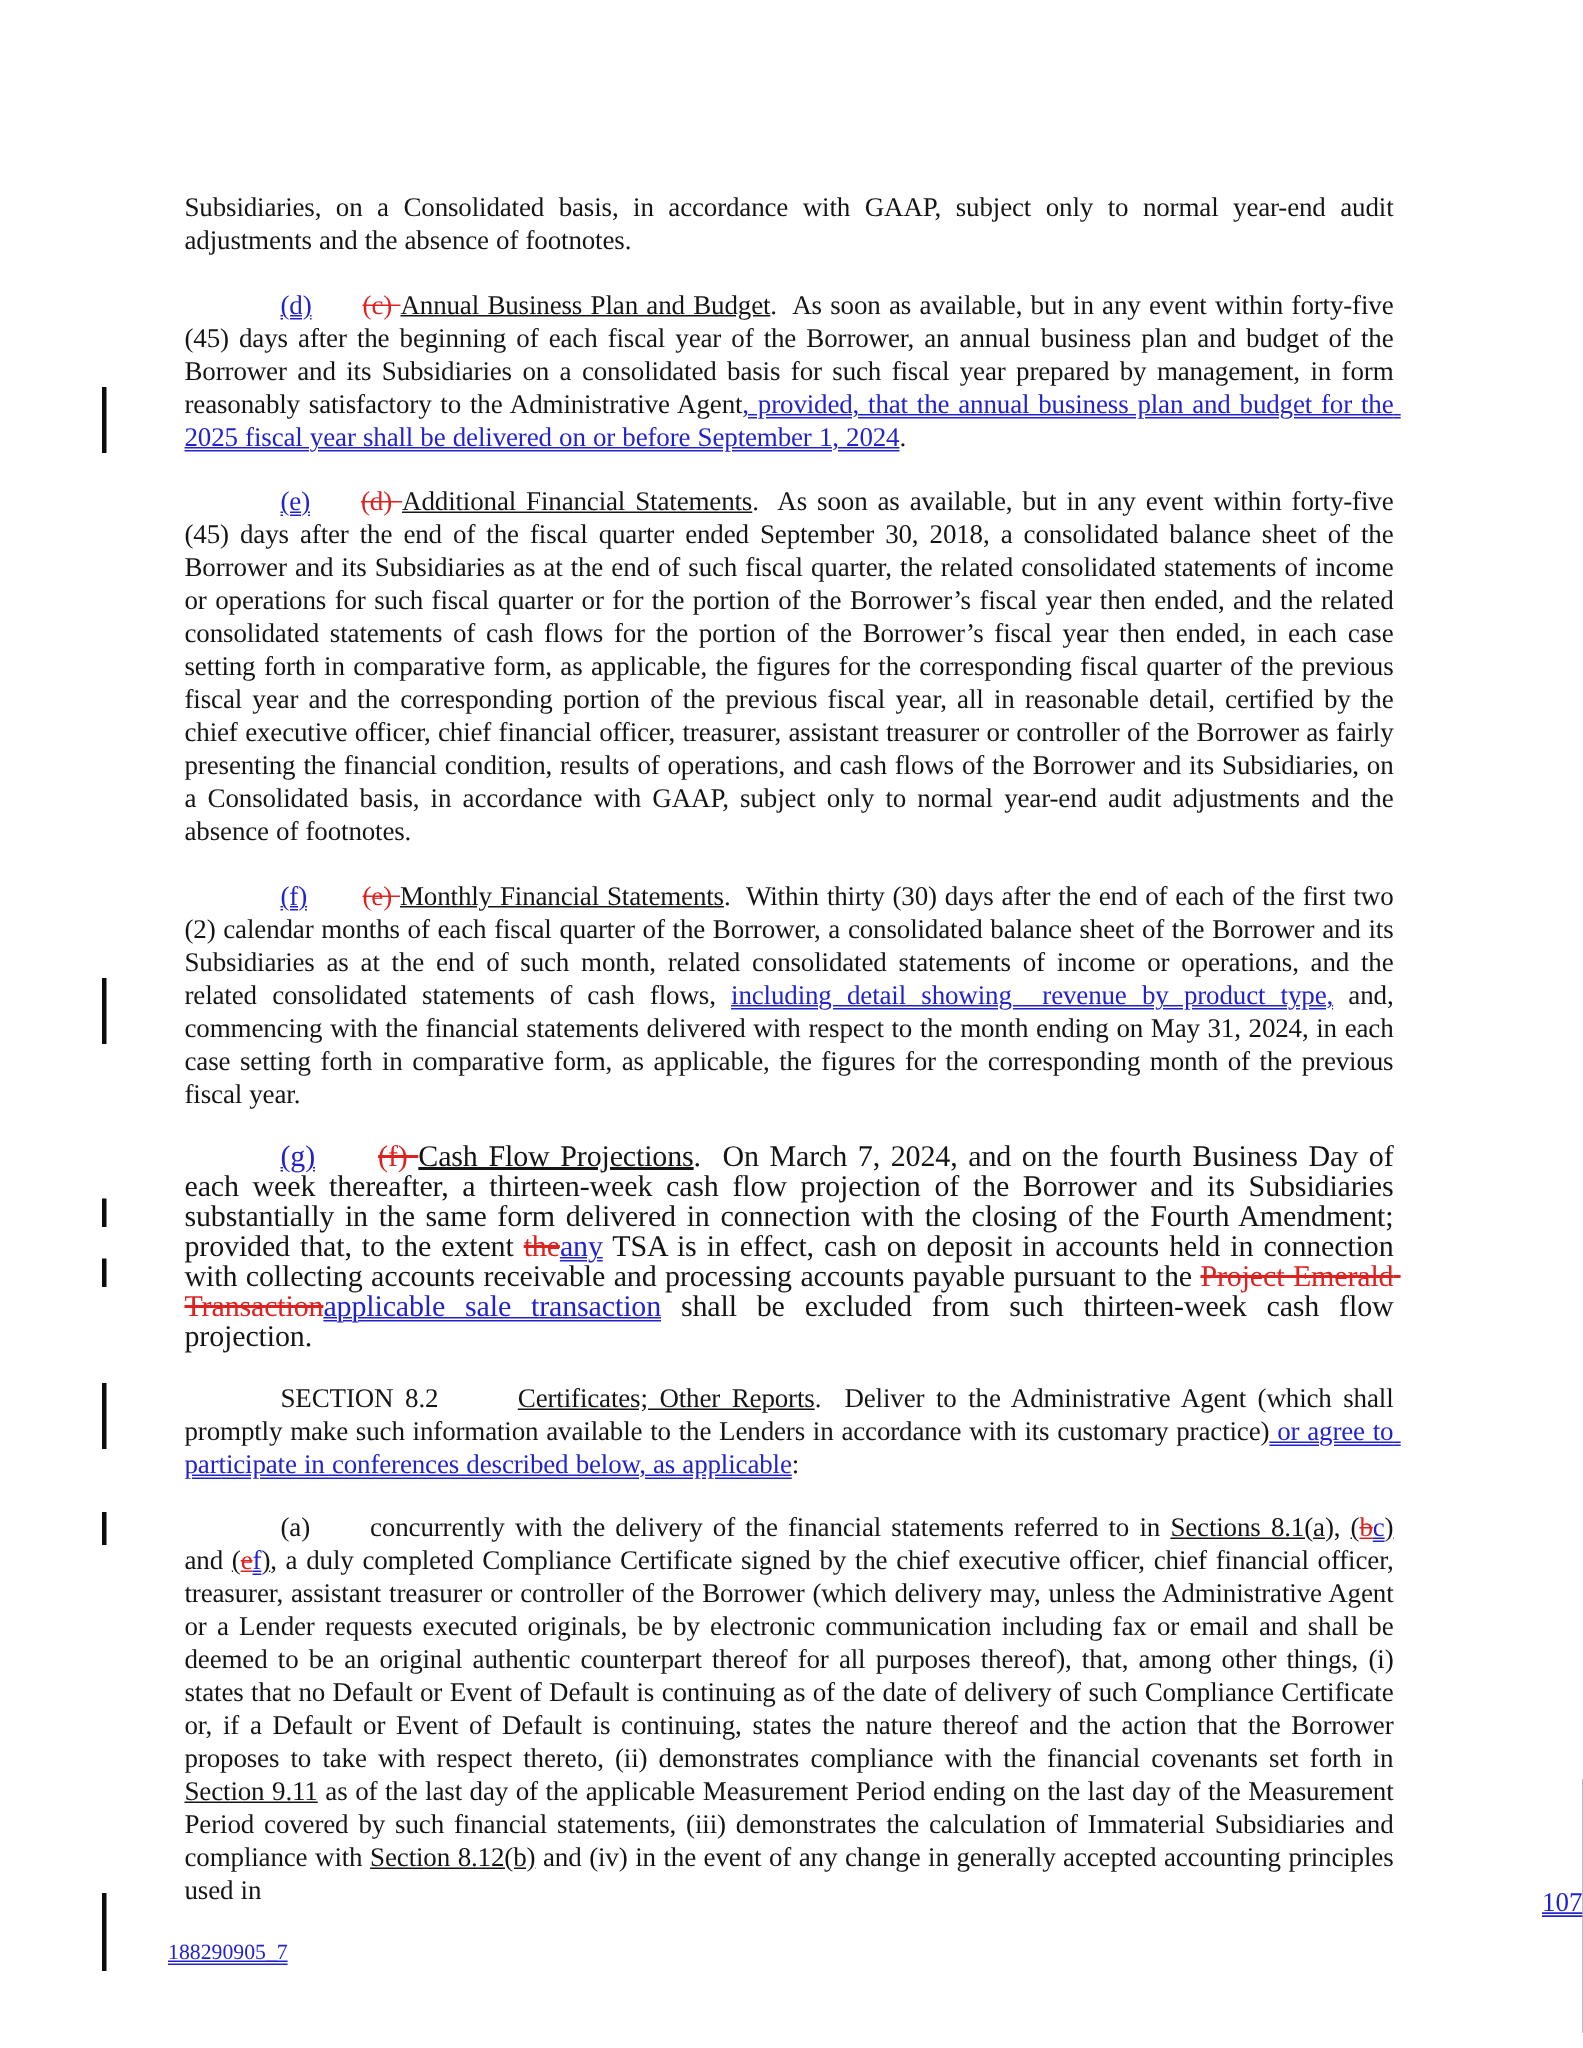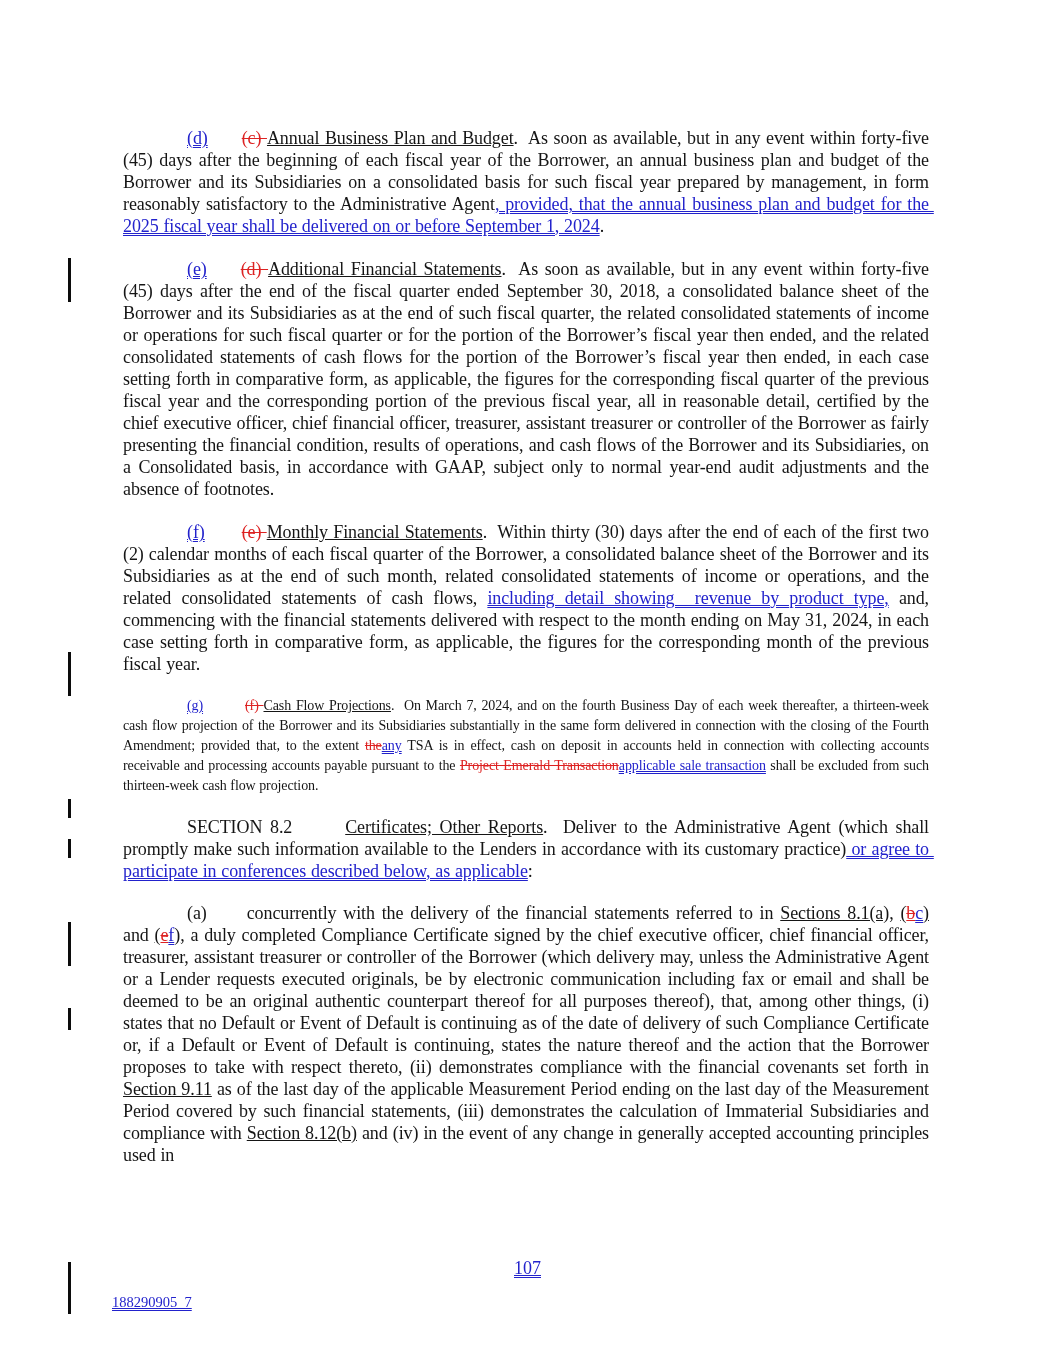--- a/index.html
+++ b/index.html
@@ -25,38 +25,38 @@
   p.para{
     margin:0 0 21px 0;
     font-size:18px;
     line-height:22px;
     text-align:justify;
     text-indent:64px;
     letter-spacing:-0.1px;
     word-spacing:0.4px;
   }
   p.para.noindent{text-indent:0;}
-  p.para.small{font-size:14px;line-height:20px;margin-bottom:20px;word-spacing:0.2px;}
+  p.para.small{font-size:20px;line-height:20px;margin-bottom:20px;word-spacing:0.2px;}
   p.para.tight{margin-bottom:20px;}
   p.para.last{margin-bottom:0;}
   .run{white-space:pre-wrap;}
   .u{text-decoration:underline;text-decoration-color:var(--txt);margin-top:17px;}
   .del{color:var(--del);text-decoration:line-through;text-decoration-color:var(--del);}
   .del.u2{text-decoration:line-through underline;text-decoration-color:var(--del);}
   .ins{color:var(--ins);text-decoration:underline double;text-decoration-color:var(--ins);text-decoration-thickness:from-font;}
   .tab{display:inline-block;height:1px;}
   .change-bar{
     position:absolute;
     left:68px;width:2.5px;
     background:#0c0c0c;
   }
   .page-number{
     position:absolute;
     left:0;right:0;top:1258px;
-    text-align:center;
+    text-align:right;
     font-size:18px;
     color:var(--ins);
     text-decoration:underline double;
     text-decoration-color:var(--ins);
     text-decoration-thickness:from-font;
   }
   .page-number span{text-decoration:inherit;}
   .footer-id{
     position:absolute;
     left:112px;top:1294px;
@@ -74,20 +74,21 @@
 
   <div class="change-bar" style="top:258px;height:44px;"></div>
   <div class="change-bar" style="top:652px;height:44px;"></div>
   <div class="change-bar" style="top:799px;height:19px;"></div>
   <div class="change-bar" style="top:839px;height:19px;"></div>
   <div class="change-bar" style="top:922px;height:44px;"></div>
   <div class="change-bar" style="top:1008px;height:22px;"></div>
   <div class="change-bar" style="top:1262px;height:52px;"></div>
 
   <div class="content">
+      <p class="para noindent"><span class="run">Subsidiaries, on a Consolidated basis, in accordance with GAAP, subject only to normal year-end audit adjustments and the absence of footnotes.</span></p>
       <p class="para"><span class="run ins">(d)</span><span class="tab" style="width: 34px;"></span><span class="run del">(c)&nbsp;</span><span class="run u">Annual Business Plan and Budget</span><span class="run">.  As soon as available, but in any event within forty-five (45) days after the beginning of each fiscal year of the Borrower, an annual business plan and budget of the Borrower and its Subsidiaries on a consolidated basis for such fiscal year prepared by management, in form reasonably satisfactory to the Administrative Agent</span><span class="run ins">, provided, that the annual business plan and budget for the 2025 fiscal year shall be delivered on or before September 1, 2024</span><span class="run">.</span></p>
       <p class="para"><span class="run ins">(e)</span><span class="tab" style="width: 34px;"></span><span class="run del">(d)&nbsp;</span><span class="run u">Additional Financial Statements</span><span class="run">.  As soon as available, but in any event within forty-five (45) days after the end of the fiscal quarter ended September 30, 2018, a consolidated balance sheet of the Borrower and its Subsidiaries as at the end of such fiscal quarter, the related consolidated statements of income or operations for such fiscal quarter or for the portion of the Borrower’s fiscal year then ended, and the related consolidated statements of cash flows for the portion of the Borrower’s fiscal year then ended, in each case setting forth in comparative form, as applicable, the figures for the corresponding fiscal quarter of the previous fiscal year and the corresponding portion of the previous fiscal year, all in reasonable detail, certified by the chief executive officer, chief financial officer, treasurer, assistant treasurer or controller of the Borrower as fairly presenting the financial condition, results of operations, and cash flows of the Borrower and its Subsidiaries, on a Consolidated basis, in accordance with GAAP, subject only to normal year-end audit adjustments and the absence of footnotes.</span></p>
       <p class="para"><span class="run ins">(f)</span><span class="tab" style="width: 37px;"></span><span class="run del">(e)&nbsp;</span><span class="run u">Monthly Financial Statements</span><span class="run">.  Within thirty (30) days after the end of each of the first two (2) calendar months of each fiscal quarter of the Borrower, a consolidated balance sheet of the Borrower and its Subsidiaries as at the end of such month, related consolidated statements of income or operations, and the related consolidated statements of cash flows, </span><span class="run ins">including detail showing  revenue by product type,</span><span class="run"> and, commencing with the financial statements delivered with respect to the month ending on May 31, 2024, in each case setting forth in comparative form, as applicable, the figures for the corresponding month of the previous fiscal year.</span></p>
       <p class="para small"><span class="run ins">(g)</span><span class="tab" style="width: 42px;"></span><span class="run del">(f)&nbsp;</span><span class="run u">Cash Flow Projections</span><span class="run">.  On March 7, 2024, and on the fourth Business Day of each week thereafter, a thirteen-week cash flow projection of the Borrower and its Subsidiaries substantially in the same form delivered in connection with the closing of the Fourth Amendment; provided that, to the extent </span><span class="run del">the</span><span class="run ins">any</span><span class="run"> TSA is in effect, cash on deposit in accounts held in connection with collecting accounts receivable and processing accounts payable pursuant to the </span><span class="run del">Project Emerald Transaction</span><span class="run ins">applicable sale transaction</span><span class="run"> shall be excluded from such thirteen-week cash flow projection.</span></p>
       <p class="para tight"><span class="run">SECTION 8.2</span><span class="tab" style="width: 53px;"></span><span class="run u">Certificates; Other Reports</span><span class="run">.  Deliver to the Administrative Agent (which shall promptly make such information available to the Lenders in accordance with its customary practice)</span><span class="run ins"> or agree to participate in conferences described below, as applicable</span><span class="run">:</span></p>
       <p class="para last"><span class="run">(a)</span><span class="tab" style="width: 40px;"></span><span class="run">concurrently with the delivery of the financial statements referred to in </span><span class="run u">Sections 8.1(a),</span><span class="run"> </span><span class="run u">(</span><span class="run del u2">b</span><span class="run ins">c</span><span class="run u">)</span><span class="run"> and </span><span class="run u">(</span><span class="run del u2">e</span><span class="run ins">f</span><span class="run u">)</span><span class="run">, a duly completed Compliance Certificate signed by the chief executive officer, chief financial officer, treasurer, assistant treasurer or controller of the Borrower (which delivery may, unless the Administrative Agent or a Lender requests executed originals, be by electronic communication including fax or email and shall be deemed to be an original authentic counterpart thereof for all purposes thereof), that, among other things, (i) states that no Default or Event of Default is continuing as of the date of delivery of such Compliance Certificate or, if a Default or Event of Default is continuing, states the nature thereof and the action that the Borrower proposes to take with respect thereto, (ii) demonstrates compliance with the financial covenants set forth in </span><span class="run u">Section 9.11</span><span class="run"> as of the last day of the applicable Measurement Period ending on the last day of the Measurement Period covered by such financial statements, (iii) demonstrates the calculation of Immaterial Subsidiaries and compliance with </span><span class="run u">Section 8.12(b)</span><span class="run"> and (iv) in the event of any change in generally accepted accounting principles used in</span></p>
     </div>
 
   <div class="page-number"><span>107</span></div>
   <div class="footer-id">188290905_7</div>

